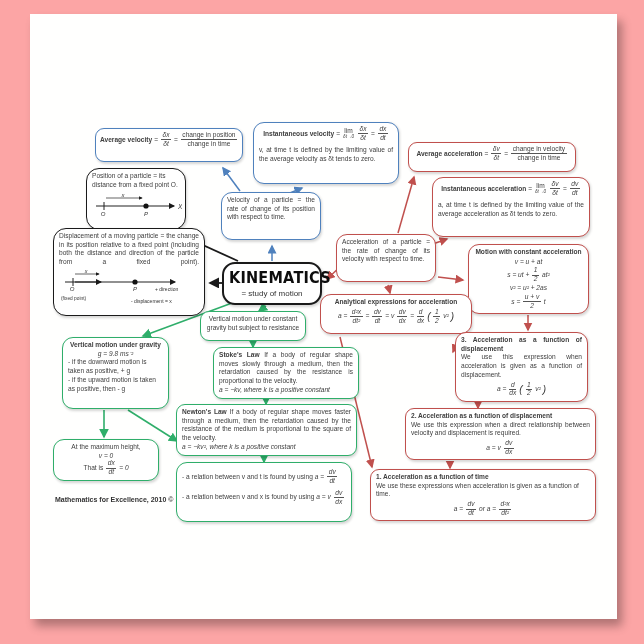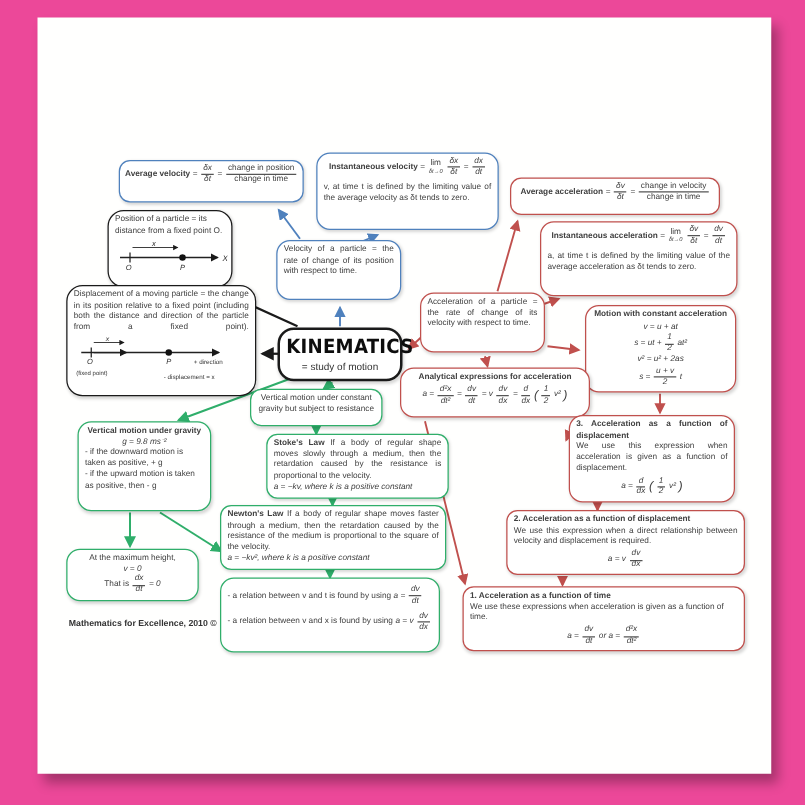--- a/index.html
+++ b/index.html
@@ -1,16 +1,16 @@
 <!DOCTYPE html>
 <html><head>
 <meta charset="utf-8">
 <style>
   html,body{margin:0;padding:0;background:#ffffff;}
-  .canvas{position:relative;width:644px;height:644px;background:#ec4899;overflow:hidden;
+  .canvas{position:relative;width:644px;height:644px;background:#fca5a5;overflow:hidden;
           font-family:"Liberation Sans",sans-serif;color:#404040;}
   .poster{position:absolute;left:30px;top:14px;width:587px;height:605px;background:#fffffe;
           box-shadow:5px 7px 9px rgba(0,0,0,0.30);}
   .connectors{position:absolute;left:0;top:0;z-index:1;pointer-events:none;}
   .box{position:absolute;z-index:2;background:#fff;border:1.4px solid #888;border-radius:9px;
        padding:3px 5px;font-size:6.6px;line-height:1.32;box-sizing:border-box;
        box-shadow:1px 1.5px 2.5px rgba(0,0,0,0.16);}
   .blue{border-color:#4f81bd;}
   .red{border-color:#c0504d;}
   .green{border-color:#2fae6a;}

